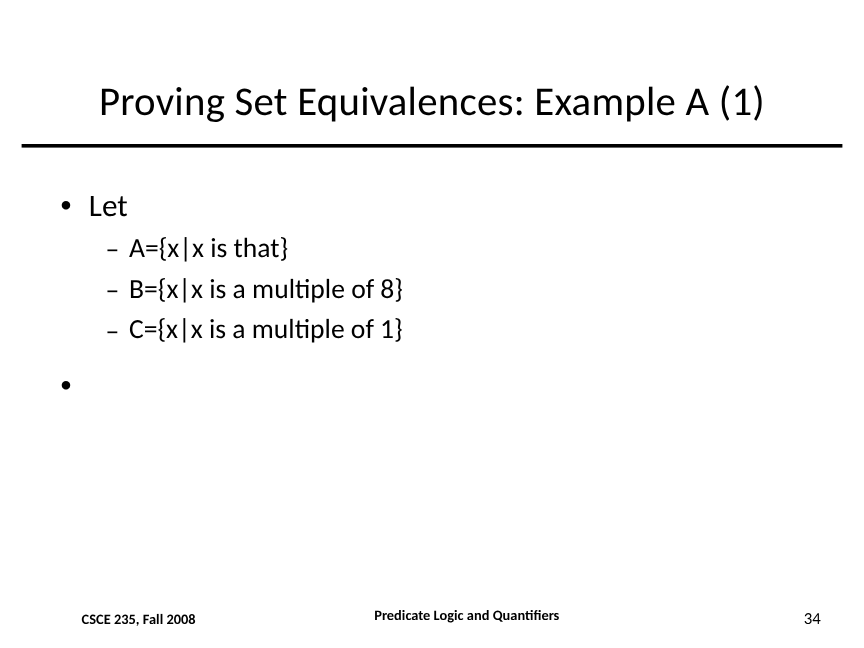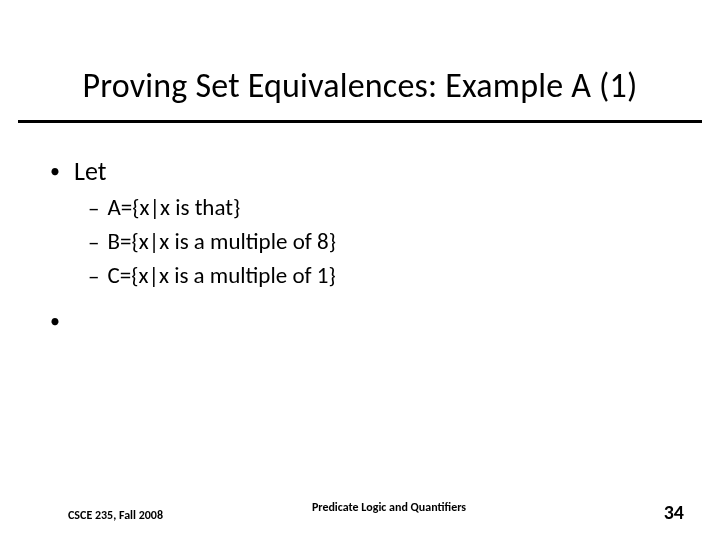--- a/index.html
+++ b/index.html
@@ -76,22 +76,22 @@
     color: #000;
   }
   .footer .center {
     position: absolute;
     left: 50%;
     transform: translateX(-50%);
     font-weight: 700;
     margin-left: 29px;
   }
   .footer .right {
-    font-weight: 700;
-    font-size: 20px;
+    font-weight: 400;
+    font-size: 14px;
   }
 </style>
 </head>
 <body>
 
 <div class="slide">
 
   <div class="title">Proving Set Equivalences: Example A (1)</div>
   <hr class="rule">
 

